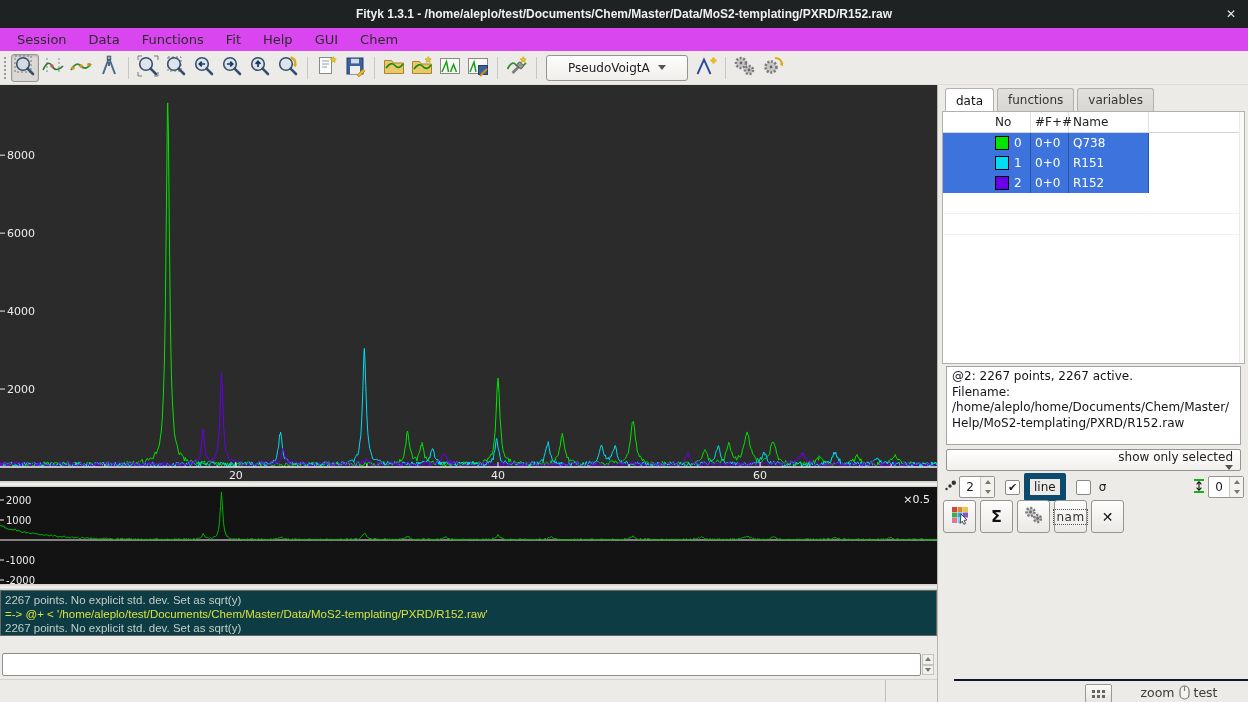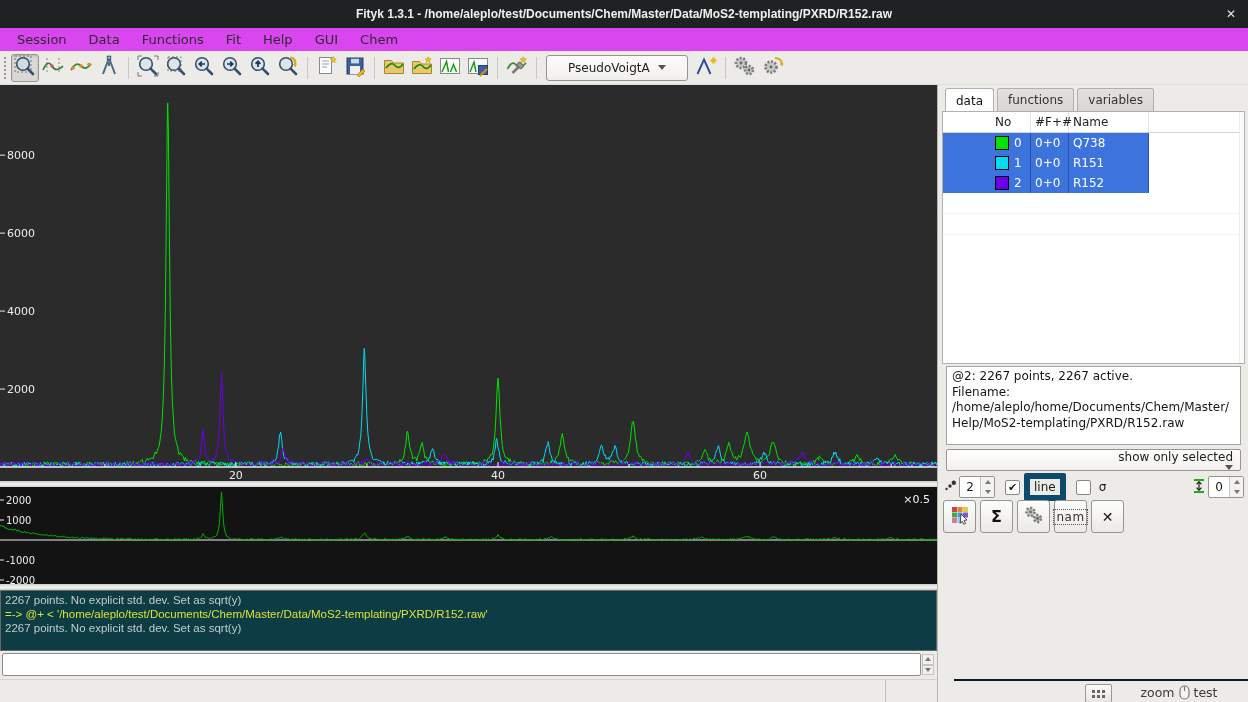--- a/index.html
+++ b/index.html
@@ -35,21 +35,21 @@
   .tcombo .lbl{flex:1;}
   .carr{width:0;height:0;border-left:4px solid transparent;border-right:4px solid transparent;
         border-top:5px solid #555;margin-left:8px;}
 
   
   .mainplot{left:0;top:85px;width:937px;height:396px;background:#2b2b2b;}
   .hsplit{left:0;width:937px;height:6px;background:linear-gradient(#cfcdc9,#f5f4f2 55%,#cfcdc9);}
   .auxplot{left:0;top:487px;width:937px;height:97px;background:#131313;}
 
   
-  .console{left:0;top:590px;width:937px;height:61px;background:#0d3c44;box-sizing:border-box;
+  .console{left:0;top:590px;width:937px;height:46px;background:#0d3c44;box-sizing:border-box;
            border:1px solid #6a6864;padding:2px 4px;overflow:hidden;
            font:11.5px "Liberation Sans",sans-serif;line-height:14px;}
   .cline.normal{color:#c3cdc8;}
   .cline.command{color:#d8e23c;}
   .inputrow{left:0;top:651px;width:937px;height:28px;background:#edebe8;}
   .cmdinput{position:absolute;left:2px;top:2px;width:919px;height:23px;border:1px solid #8f8d89;
             border-radius:2px;background:#fff;box-sizing:border-box;font:12px "DejaVu Sans",sans-serif;
             padding:0 4px;outline:none;}
   .inspin{position:absolute;right:3px;top:3px;width:12px;height:21px;display:flex;flex-direction:column;}
   .inspin div{flex:1;display:flex;align-items:center;justify-content:center;background:#f2f0ed;border:1px solid #c5c3bf;}

